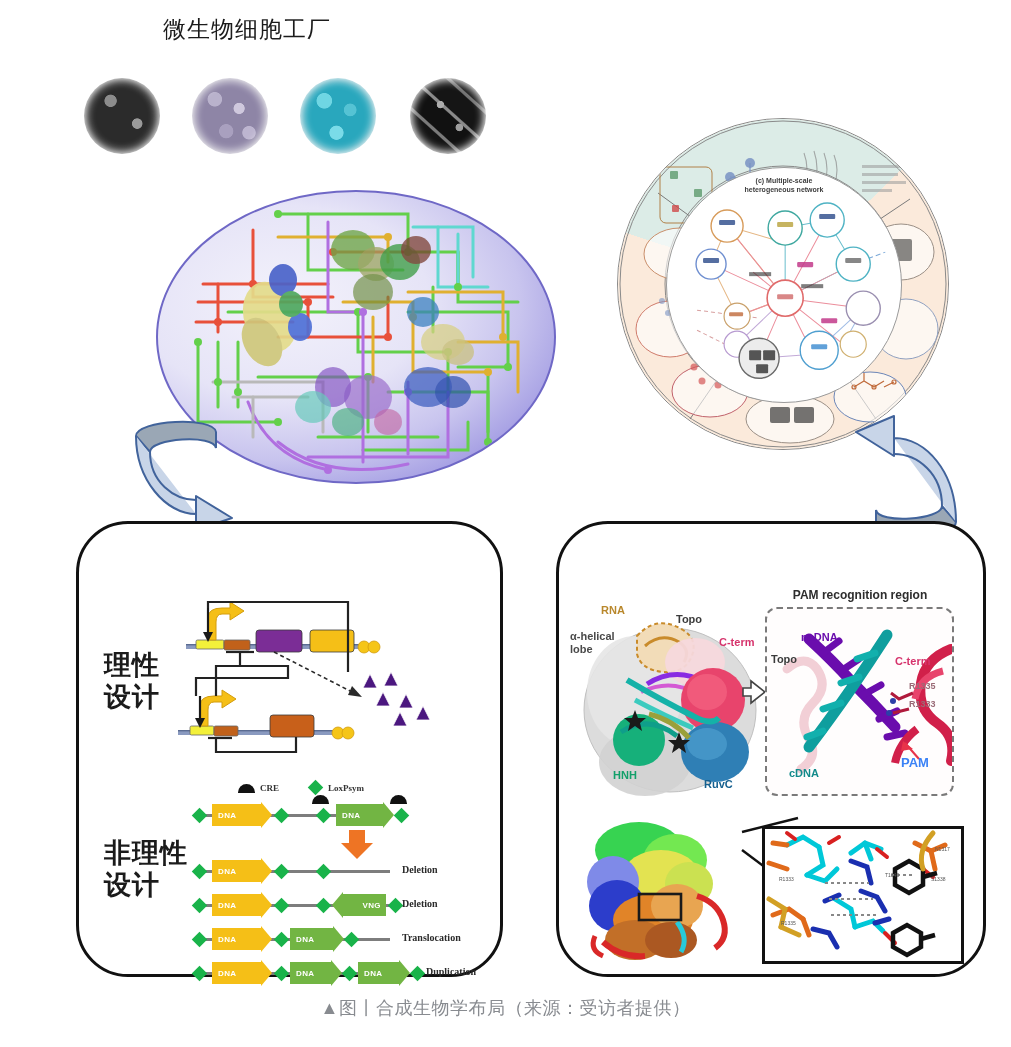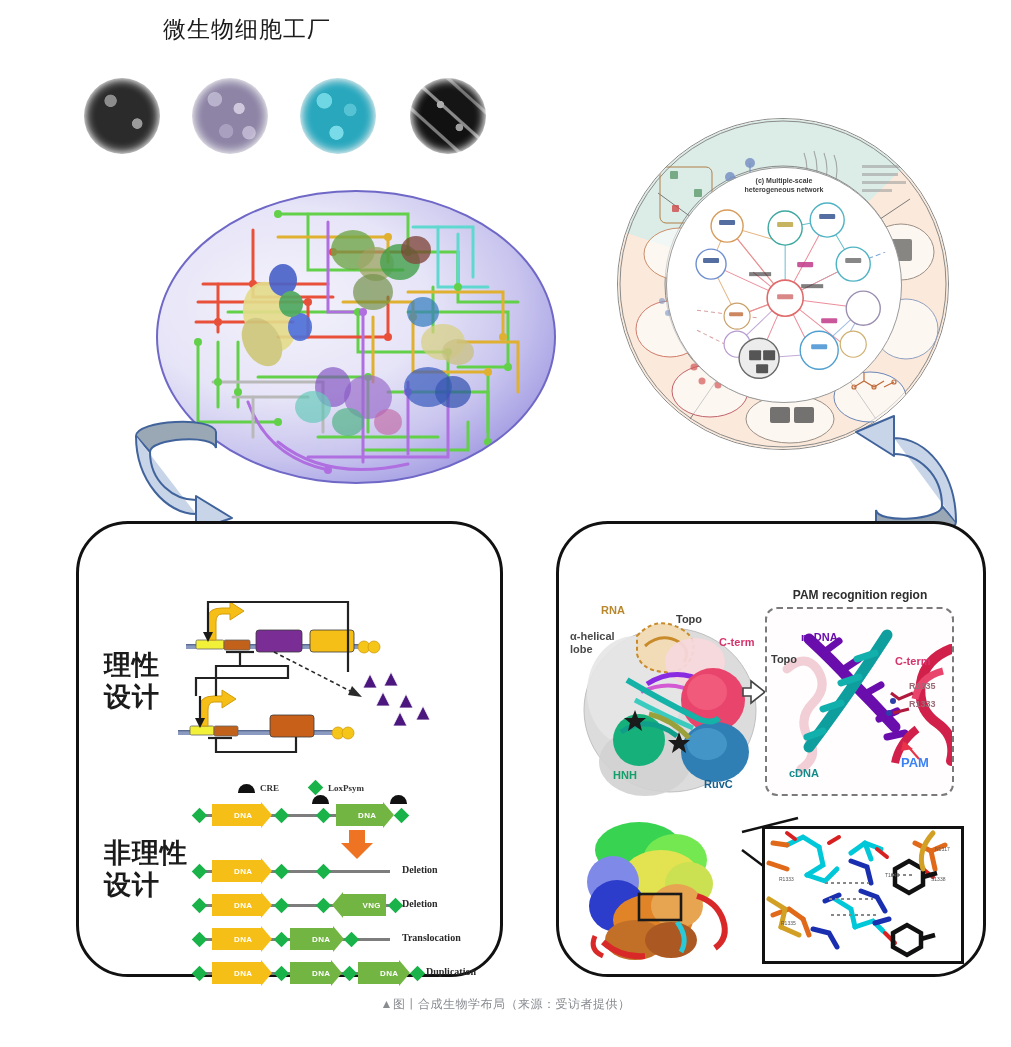--- a/index.html
+++ b/index.html
@@ -113,21 +113,21 @@
 
   
   #circuit{position:absolute;left:178px;top:600px;width:300px;height:165px;}
 
   
   #scramble{position:absolute;left:190px;top:782px;width:300px;height:178px;}
   .sc-row{position:absolute;left:0;width:300px;height:22px;}
   .sc-line{position:absolute;top:10px;height:3px;background:#7d7d7d;}
   .loxp{position:absolute;width:11px;height:11px;background:#19b34a;transform:rotate(45deg);top:5.5px;}
   .dnarrow{position:absolute;top:0;height:22px;display:flex;align-items:center;justify-content:flex-start;
-     color:#fff;font-size:8px;font-weight:bold;letter-spacing:.4px;padding-left:22px;box-sizing:border-box;}
+     color:#fff;font-size:8px;font-weight:bold;letter-spacing:.4px;padding-left:6px;box-sizing:border-box;}
   .dnarrow.yellow{background:#f5bf17;}
   .dnarrow.green{background:#72b543;}
   .dnarrow > span{position:relative;z-index:2;}
   .dnarrow::after{content:"";position:absolute;right:-10px;top:-2px;width:0;height:0;
      border-top:13px solid transparent;border-bottom:13px solid transparent;}
   .dnarrow.yellow::after{border-left:11px solid #f5bf17;}
   .dnarrow.green::after{border-left:11px solid #72b543;}
   .dnarrow.rev{padding-left:0;padding-right:5px;justify-content:flex-end;}
   .dnarrow.rev::after{content:"";right:auto;left:-10px;border-left:none;}
   .dnarrow.rev.green::after{border-right:11px solid #72b543;}
@@ -144,21 +144,21 @@
   #pam-title{position:absolute;left:770px;top:588px;width:180px;text-align:center;
      font-size:12px;font-weight:bold;color:#2d2d2d;}
   .molabel{position:absolute;font-size:11px;font-weight:bold;}
   #ribo{position:absolute;left:573px;top:818px;width:190px;height:148px;}
   #zoombox{position:absolute;left:762px;top:826px;width:196px;height:132px;
      border:3px solid #111;background:#fff;overflow:hidden;}
 
   
   #caption{
     position:absolute;left:0;right:0;top:996px;text-align:center;
-    font-size:12px;color:#888b90;letter-spacing:.5px;
+    font-size:18px;color:#888b90;letter-spacing:.5px;
   }
 </style>
 </head>
 <body>
 
 <div class="stage">
 
   <div class="heading" id="h-left">微生物细胞工厂</div>
 
   <div class="sem" id="sem1"></div>

